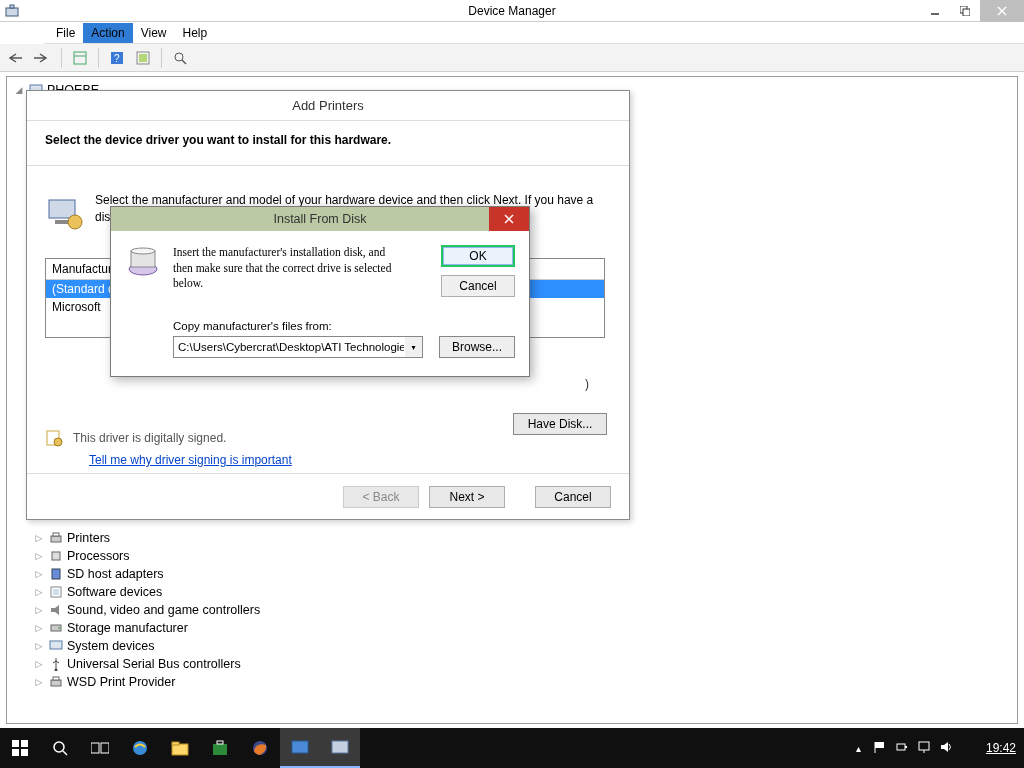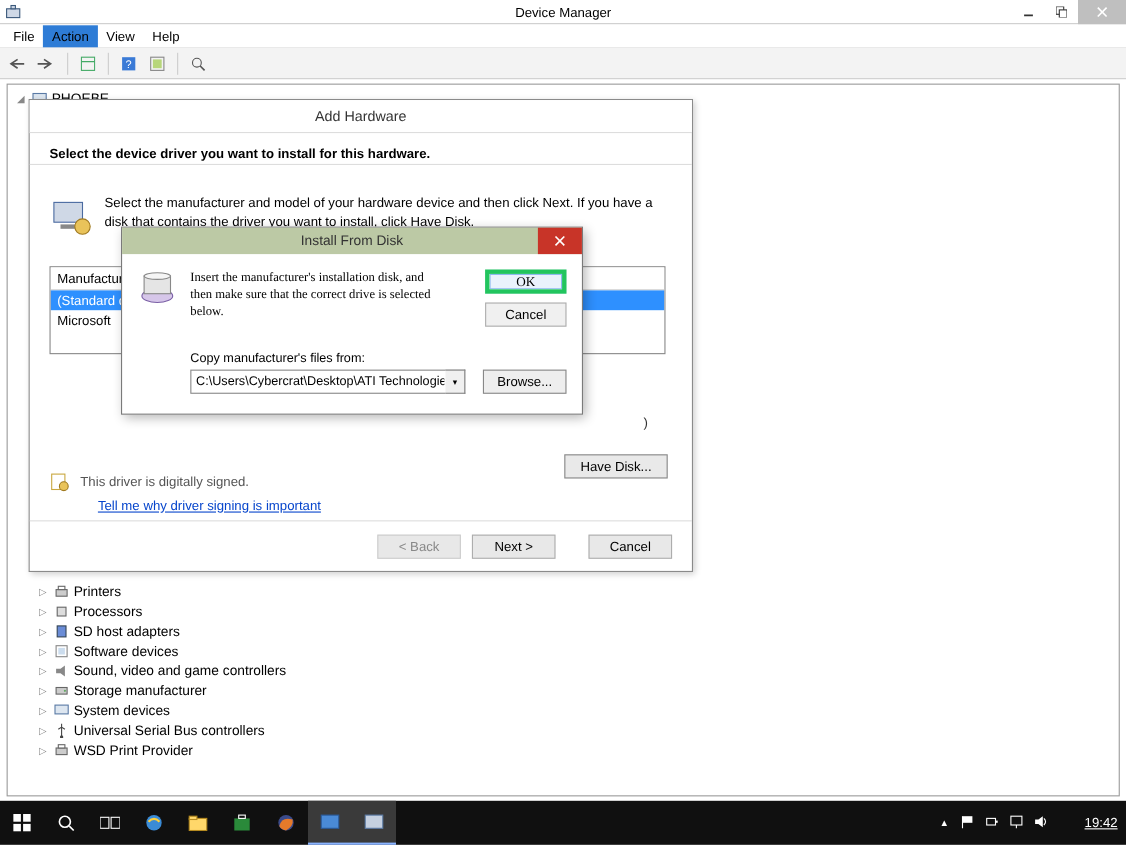--- a/index.html
+++ b/index.html
@@ -5,42 +5,42 @@
   * { box-sizing: border-box; font-family: "Segoe UI", Tahoma, sans-serif; }
   html, body { margin:0; padding:0; width:1024px; height:768px; background:#fff; overflow:hidden; }
   
   .titlebar { height:22px; background:#fff; border-bottom:1px solid #ccc; display:flex; align-items:center; position:relative;}
   .title-icon { width:16px; height:16px; margin:0 4px; display:inline-flex; align-items:center; justify-content:center;}
   .title-center { position:absolute; left:0; right:0; text-align:center; font-size:12px; color:#000; pointer-events:none;}
   .winbtns { position:absolute; right:0; top:0; display:flex; height:22px;}
   .winbtn { width:30px; height:22px; display:flex; align-items:center; justify-content:center; font-size:11px; color:#333;}
   .winbtn.close { background:#bfbfbf; color:#fff; width:44px;}
   
-  .menubar { height:22px; background:#fff; display:flex; align-items:center; font-size:12px; padding-left:4px; border-bottom:1px solid #e0e0e0;}
+  .menubar { height:22px; background:#fff; display:flex; align-items:center; font-size:12px; padding-left:4px; border-bottom:1px solid #e0e0e0;margin-left:44px;}
   .menuitem { padding:3px 8px; }
   .menuitem.active { background:#2e7cd6; color:#000000;}
   
   .toolbar { height:28px; background:#f3f3f3; border-bottom:1px solid #cfcfcf; display:flex; align-items:center; padding-left:6px; gap:4px;}
   .tbtn { width:22px; height:22px; border:1px solid transparent; display:flex; align-items:center; justify-content:center; }
   .tsep { width:1px; height:20px; background:#ccc; margin:0 3px;}
   
   .content { position:absolute; top:72px; left:0; right:0; bottom:40px; border:0px solid #999; padding:4px 6px;}
   .pane { border:1px solid #9a9a9a; height:100%; overflow:auto; padding:4px 2px; font-size:12.5px;}
   .tree-row { display:flex; align-items:center; height:18px; padding-left:4px;}
   .twist { width:12px; text-align:center; color:#888; font-size:9px; cursor:default;}
   .node-icon { width:16px; height:16px; margin:0 3px; display:inline-flex; align-items:center; justify-content:center;}
   .indent { width:20px; display:inline-block;}
   .tree-label { }
   .root-row { font-size:12.5px; }
 
   
   .addhw { position:absolute; left:26px; top:90px; width:604px; height:430px; background:#fff; border:1px solid #8a8a8a; box-shadow:2px 2px 6px rgba(0,0,0,.2); z-index:5;}
   .addhw-title { height:30px; background:#fff; display:flex; align-items:center; justify-content:center; font-size:13px; color:#333; border-bottom:1px solid #ddd;}
   .addhw-body { padding:12px 18px 4px 18px; font-size:12px; position:relative; height:calc(100% - 30px);}
-  .addhw-heading { font-weight:bold; font-size:12px; margin-bottom:2px;}
+  .addhw-heading { font-weight:bold; font-size:12px; margin-bottom:18px;}
   .addhw-instr-row { display:flex; gap:10px; margin-top:26px;}
   .addhw-instr-icon { width:40px; height:40px; flex-shrink:0;}
   .addhw-instr { font-size:12px; line-height:1.4;}
   .addhw-table { margin-top:26px; border:1px solid #888; height:80px; width:560px; background:#fff; overflow:hidden;}
   .addhw-table .hdr { font-size:12px; padding:3px 6px; background:#fff; border-bottom:1px solid #ccc;}
   .addhw-table .rowi { font-size:12px; padding:2px 6px; }
   .addhw-table .rowi.sel { background:#2e90ff; color:#fff; }
   .digit-row { position:absolute; left:18px; bottom:72px; display:flex; align-items:center; gap:10px;}
   .digit-icon { width:18px; height:18px; }
   .digit-text { font-size:12px; color:#555;}
@@ -53,21 +53,21 @@
   
   .ifd { position:absolute; left:110px; top:206px; width:420px; height:171px; background:#fff; border:1px solid #7a7a7a; box-shadow:3px 3px 10px rgba(0,0,0,.3); z-index:10;}
   .ifd-title { height:24px; background:#bcc9a5; display:flex; align-items:center; justify-content:center; position:relative; font-size:12.5px; color:#333;}
   .ifd-close { position:absolute; right:0; top:0; width:40px; height:24px; background:#c83428; color:#fff; display:flex; align-items:center; justify-content:center; font-size:12px;}
   .ifd-body { padding:14px 14px; font-size:11.5px; position:relative; height:calc(100% - 24px);}
   .ifd-row1 { display:flex; gap:12px;}
   .ifd-icon { width:36px; height:36px; flex-shrink:0;}
   .ifd-msg { font-size:11.5px; line-height:1.35; width:230px;font-family:Liberation Serif, serif;}
   .ifd-btns { position:absolute; right:14px; top:14px; display:flex; flex-direction:column; gap:8px;}
   .ifd-btn { width:74px; height:22px; border:1px solid #5a8bd6; background:#eaf2fc; font-size:12px; display:flex; align-items:center; justify-content:center;}
-  .ifd-btn.default { border:4px solid #22c55e; box-shadow:0 0 0 1px #8db8ef inset;font-family:Liberation Serif, serif;}
+  .ifd-btn.default { border:2px solid #22c55e; box-shadow:0 0 0 1px #8db8ef inset;}
   .ifd-btn.plain { border:1px solid #adadad; background:#f0f0f0;}
   .ifd-copy { position:absolute; left:62px; bottom:44px; font-size:11.5px;}
   .ifd-path { position:absolute; left:62px; bottom:18px; width:250px; height:22px; border:1px solid #888; font-size:11.5px; padding:2px 18px 2px 4px; background:#fff;}
   .ifd-path-dd { position:absolute; left:294px; bottom:18px; width:18px; height:22px; border:1px solid #888; border-left:none; background:#f0f0f0; display:flex; align-items:center; justify-content:center; font-size:8px;}
   .ifd-browse { position:absolute; right:14px; bottom:18px; width:76px; height:22px; border:1px solid #888; background:#eee; font-size:12px; display:flex; align-items:center; justify-content:center;}
 
   
   .taskbar { position:absolute; left:0; right:0; bottom:0; height:40px; background:#101010; display:flex; align-items:center; color:#fff;}
   .tb-item { width:40px; height:40px; display:flex; align-items:center; justify-content:center; }
   .tb-item.active { background:#3a3a3a; border-bottom:2px solid #8ab4ff;}
@@ -261,21 +261,21 @@
             <rect x="2" y="5" width="10" height="6" fill="#ccc" stroke="#666"></rect>
             <rect x="4" y="2" width="6" height="3" fill="#fff" stroke="#666"></rect>
           </svg>
         </span>
       <span>WSD Print Provider</span>
     </div>
   </div>
 </div>
 
 <div class="addhw">
-  <div class="addhw-title">Add Hardware</div>
+  <div class="addhw-title">Add Printers</div>
   <div class="addhw-body">
     <div class="addhw-heading">Select the device driver you want to install for this hardware.</div>
     <div style="height:1px;background:#ddd;margin:0 -18px 0 -18px;"></div>
     <div class="addhw-instr-row">
       <div class="addhw-instr-icon">
         <svg width="40" height="40">
             <rect x="4" y="8" width="26" height="18" fill="#cfd8e6" stroke="#4a6aa0"></rect>
             <rect x="10" y="28" width="14" height="4" fill="#888"></rect>
             <circle cx="30" cy="30" r="7" fill="#e9c35a" stroke="#a07a20"></circle>
           </svg>

